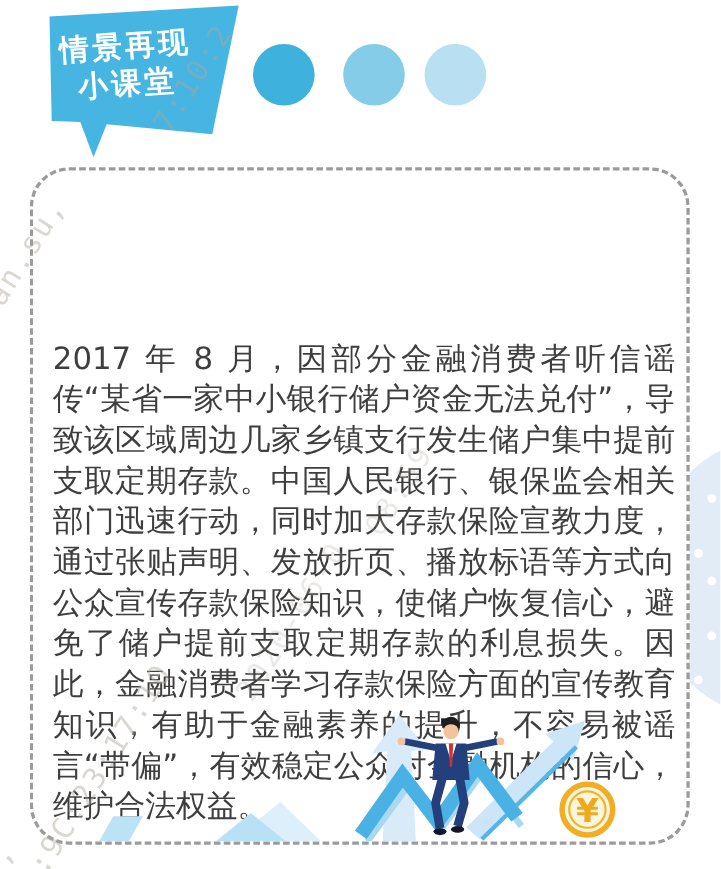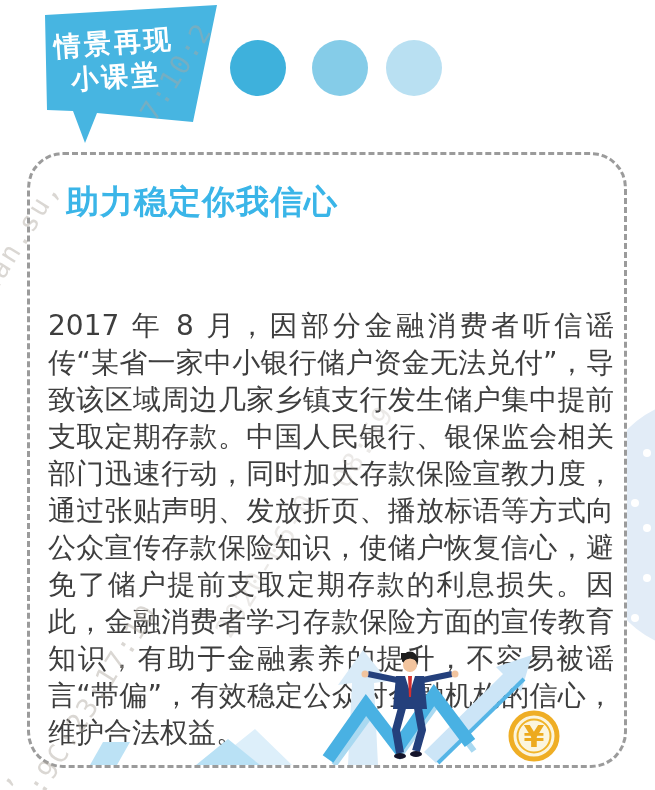--- a/index.html
+++ b/index.html
@@ -71,21 +71,20 @@
         <circle cx="47" cy="220" r="4"></circle>
       <circle cx="24" cy="200" r="4"></circle>
         <circle cx="88" cy="80" r="4"></circle>
       <circle cx="95" cy="30" r="4"></circle>
         <circle cx="92" cy="155" r="4"></circle>
     </g>
   </svg>
 
   <div class="card">
     <div class="card-title">
-      <div class="t2">助力稳定你我信心</div>
     </div>
 
     <p class="card-body">2017 年 8 月，因部分金融消费者听信谣传“某省一家中小银行储户资金无法兑付”，导致该区域周边几家乡镇支行发生储户集中提前支取定期存款。中国人民银行、银保监会相关部门迅速行动，同时加大存款保险宣教力度，通过张贴声明、发放折页、播放标语等方式向公众宣传存款保险知识，使储户恢复信心，避免了储户提前支取定期存款的利息损失。因此，金融消费者学习存款保险方面的宣传教育知识，有助于金融素养的提升，不容易被谣言“带偏”，有效稳定公众对金融机构的信心，维护合法权益。</p>
 
     <svg class="illus" width="594" height="120" viewBox="0 0 594 120">
 
       <polygon points="60,120 73,97 100,97 87,120" fill="#bce2f5"></polygon>
 
       <g>
         <polygon points="180,120 225,84 262,120" fill="#ddeffa"></polygon>

